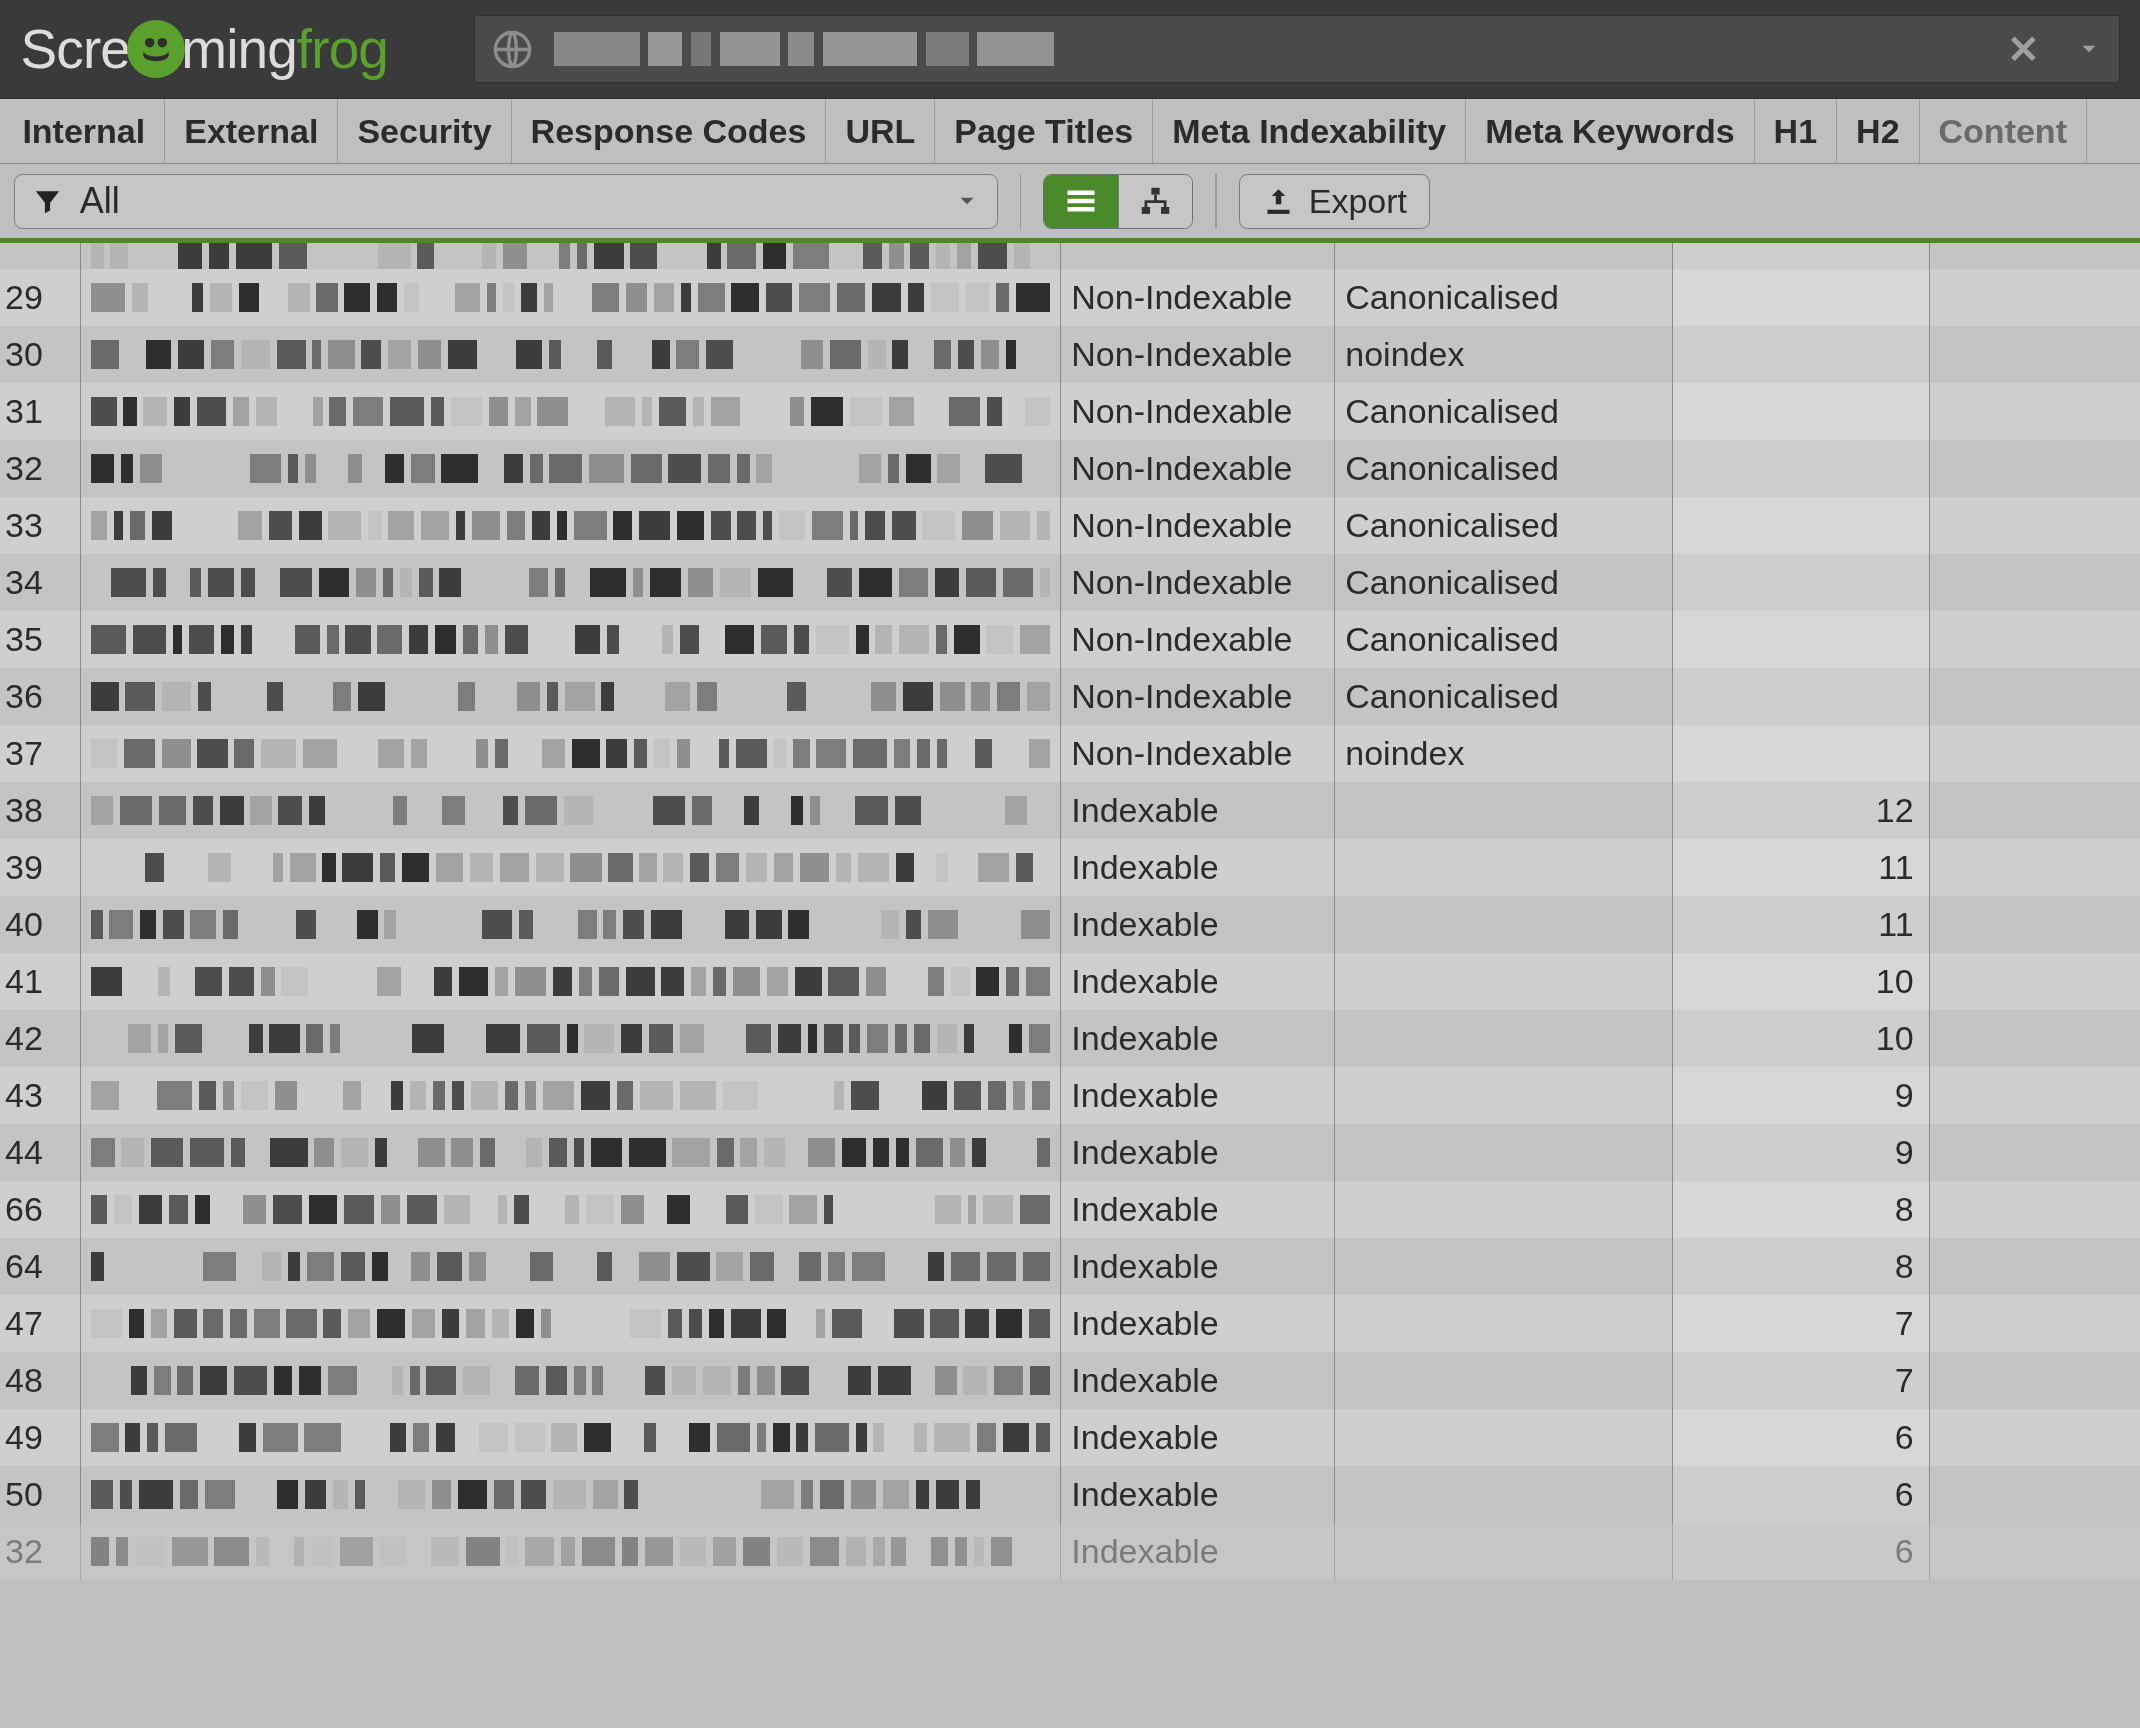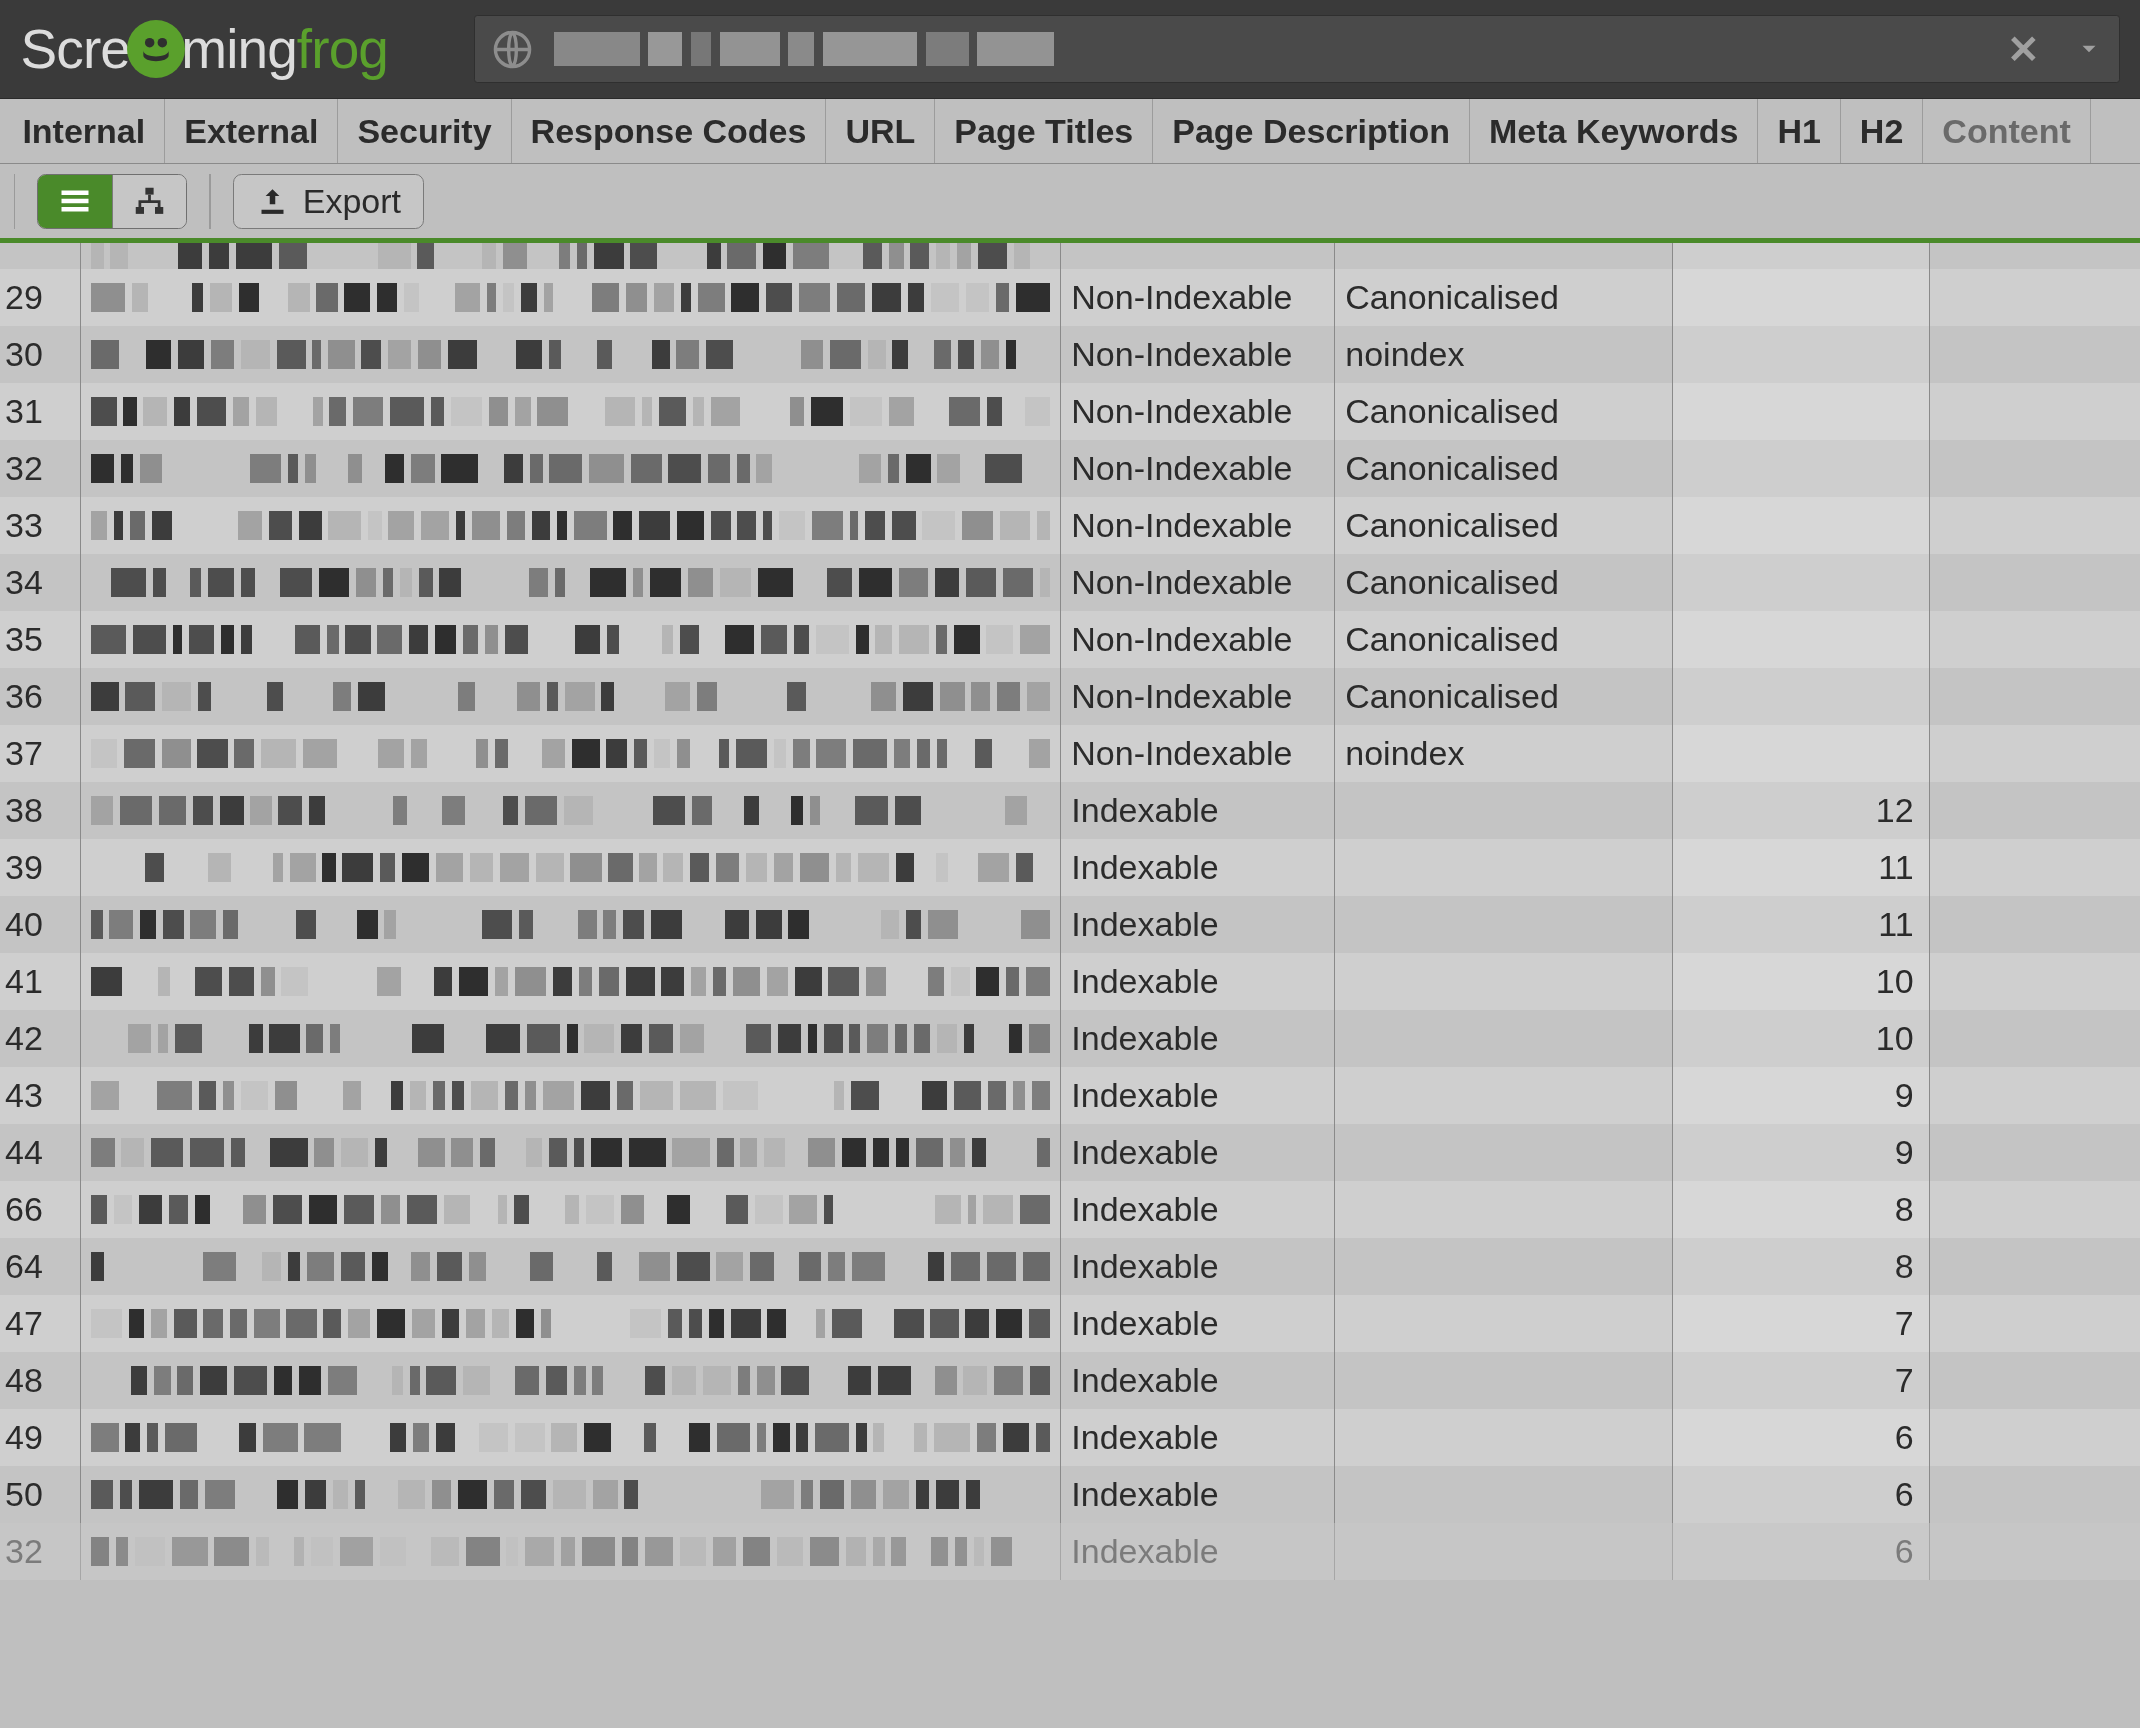--- a/index.html
+++ b/index.html
@@ -248,28 +248,41 @@
   </div>
 </div>
 
 <div class="tabs">
   <div class="tab">Internal</div>
   <div class="tab">External</div>
   <div class="tab">Security</div>
   <div class="tab">Response Codes</div>
   <div class="tab">URL</div>
   <div class="tab">Page Titles</div>
-  <div class="tab">Page Description</div>
+  <div class="tab">Meta Indexability</div>
   <div class="tab">Meta Keywords</div>
   <div class="tab">H1</div>
   <div class="tab">H2</div>
   <div class="tab">Content</div>
 </div>
 
 <div class="toolbar">
+  <div class="filter">
+    <span class="funnel">
+      <svg viewBox="0 0 24 24" width="31" height="31" fill="#222">
+          <path d="M3 4h18l-7 9v6l-4 2v-8z"></path>
+        </svg>
+    </span>
+    <span class="label">All</span>
+    <span class="caret">
+      <svg viewBox="0 0 24 24" width="26" height="26" fill="#555">
+          <path d="M6 9l6 6 6-6z"></path>
+        </svg>
+    </span>
+  </div>
 
   <div class="vsep"></div>
 
   <div class="btn-group">
     <div class="btn btn-list">
       <span>
         <svg viewBox="0 0 24 24" width="36" height="36" fill="#fff">
             <rect x="3" y="5" width="18" height="3"></rect>
             <rect x="3" y="10.5" width="18" height="3"></rect>
             <rect x="3" y="16" width="18" height="3"></rect>

